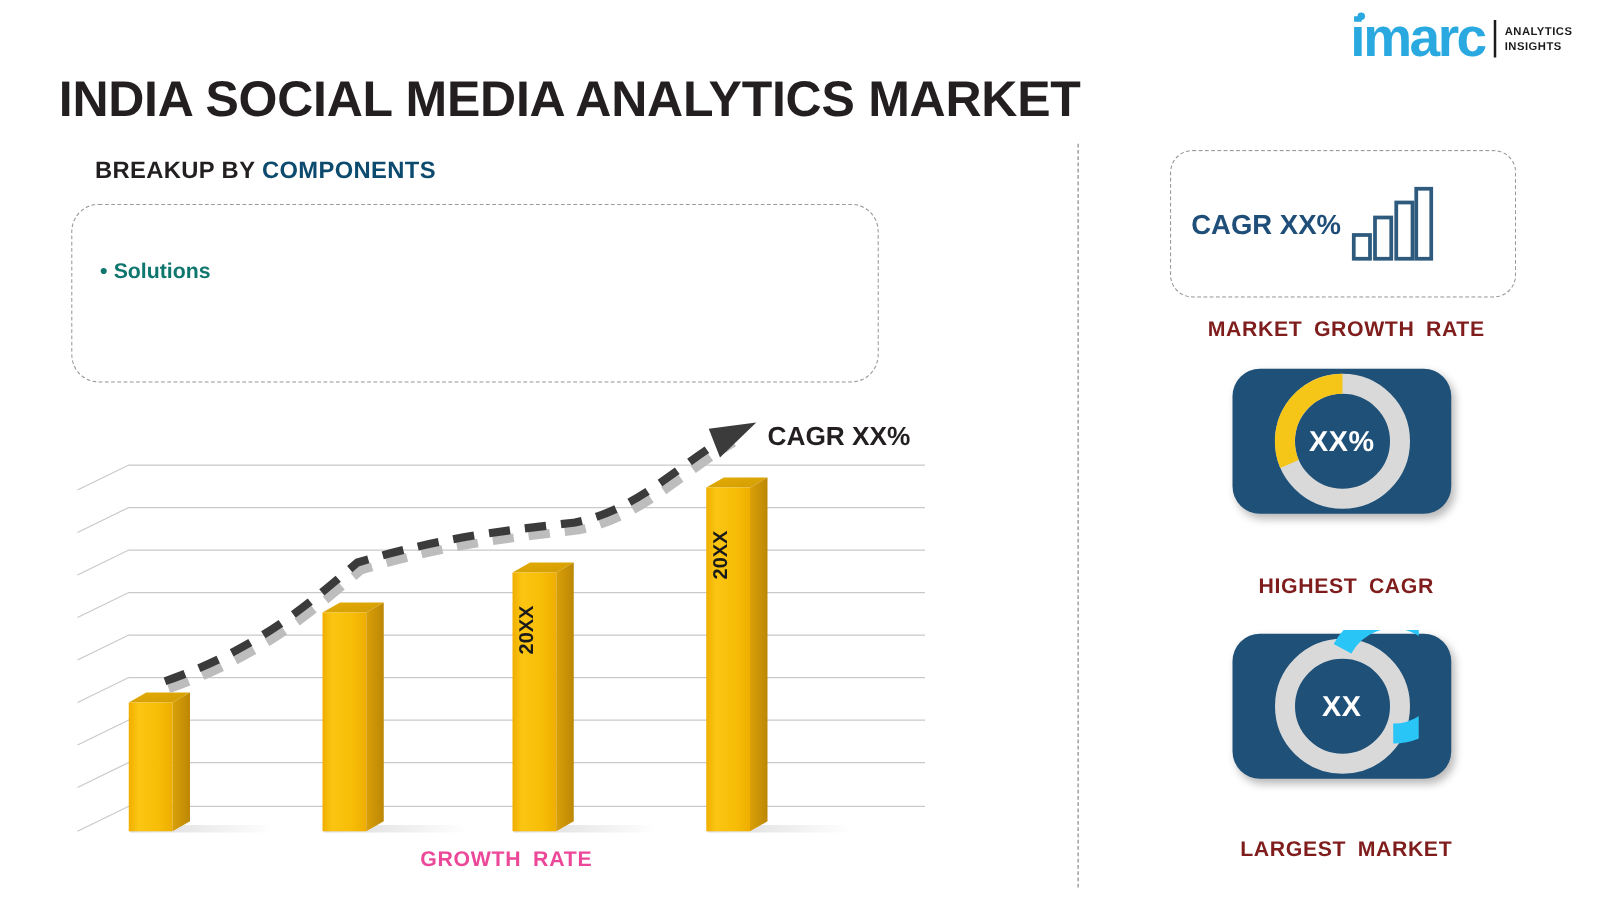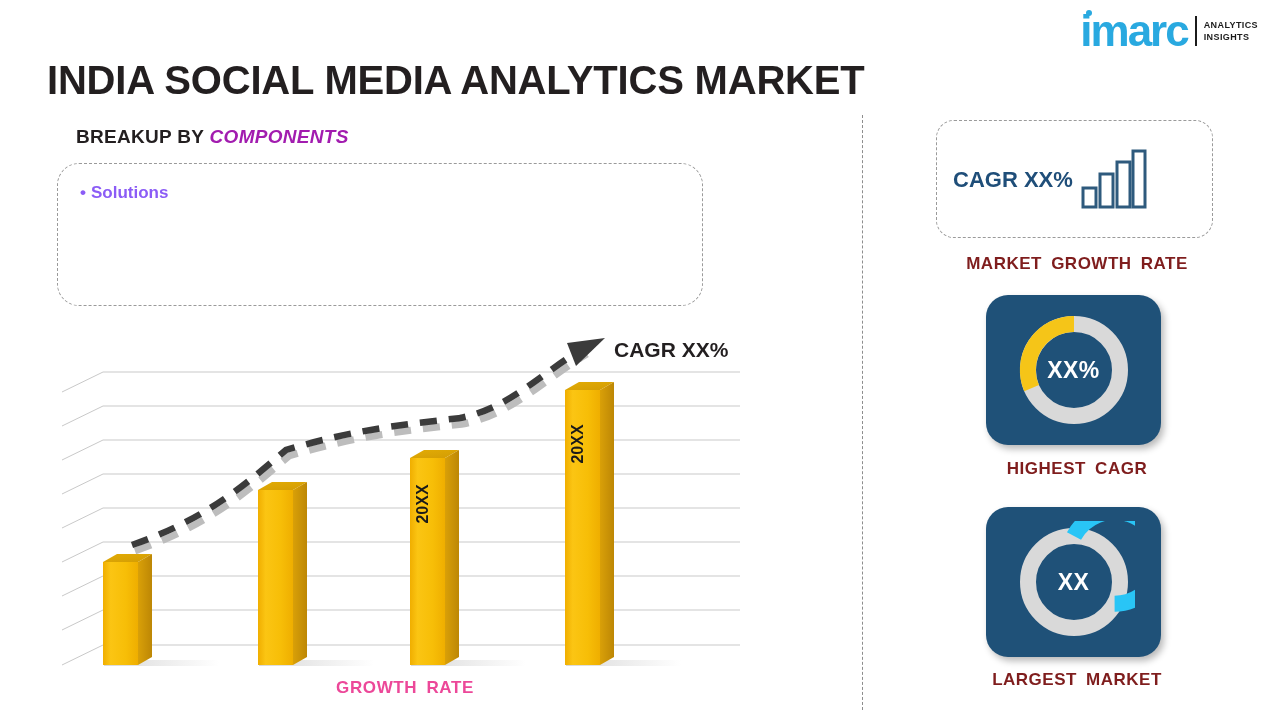--- a/index.html
+++ b/index.html
@@ -36,33 +36,33 @@
   .page-title{
     position:absolute; left:47px; top:58px;
     font-size:40px; font-weight:bold; color:#231f20;
     letter-spacing:-.2px; white-space:nowrap;
   }
   .section-title{
     position:absolute; left:76px; top:126px;
     font-size:19px; font-weight:bold; color:#231f20;
     letter-spacing:.3px; white-space:nowrap;
   }
-  .section-title .accent{ color:#a21caf;font-style:italic; }
+  .section-title .accent{ color:#0c4a6e; }
 
   
   .components-box{
     position:absolute; left:57px; top:163px;
     width:646px; height:143px;
     border:1.4px dashed #9a9a9a; border-radius:22px;
     background:#fff;
     padding:14px 0 0 22px;
   }
   .bullet-item{
-    font-size:17px; font-weight:bold; color:#8b5cf6;
-    line-height:30px; white-space:nowrap;
+    font-size:17px; font-weight:bold; color:#0f766e;
+    line-height:30px; white-space:nowrap;margin-top:24px;
   }
   .bullet-item .dot{ margin-right:5px; }
 
   
   .chart{
     position:absolute; left:60px; top:330px;
     width:690px; height:380px;
   }
   .chart svg{ display:block; }
   .cagr-label{
@@ -110,21 +110,21 @@
     font-size:17px; font-weight:bold; color:#7f1d1d;
     letter-spacing:.5px; word-spacing:4px;
     white-space:nowrap;
   }
   .label-growth{ top:254px; }
   .label-cagr  { top:459px; }
   .label-market{ top:670px; }
 
   .tile{
     position:absolute; left:986px;
-    width:175px; height:150px;
+    width:175px; height:116px;
     background:#1F5178; border-radius:22px;
     box-shadow:3px 4px 7px rgba(0,0,0,.28);
     display:flex; align-items:center; justify-content:center;
   }
   .tile-cagr  { top:295px; }
   .tile-market{ top:507px; }
   .tile svg{ display:block; }
   .donut-text{
     position:absolute;
     color:#ffffff; font-weight:bold; font-size:23px;

